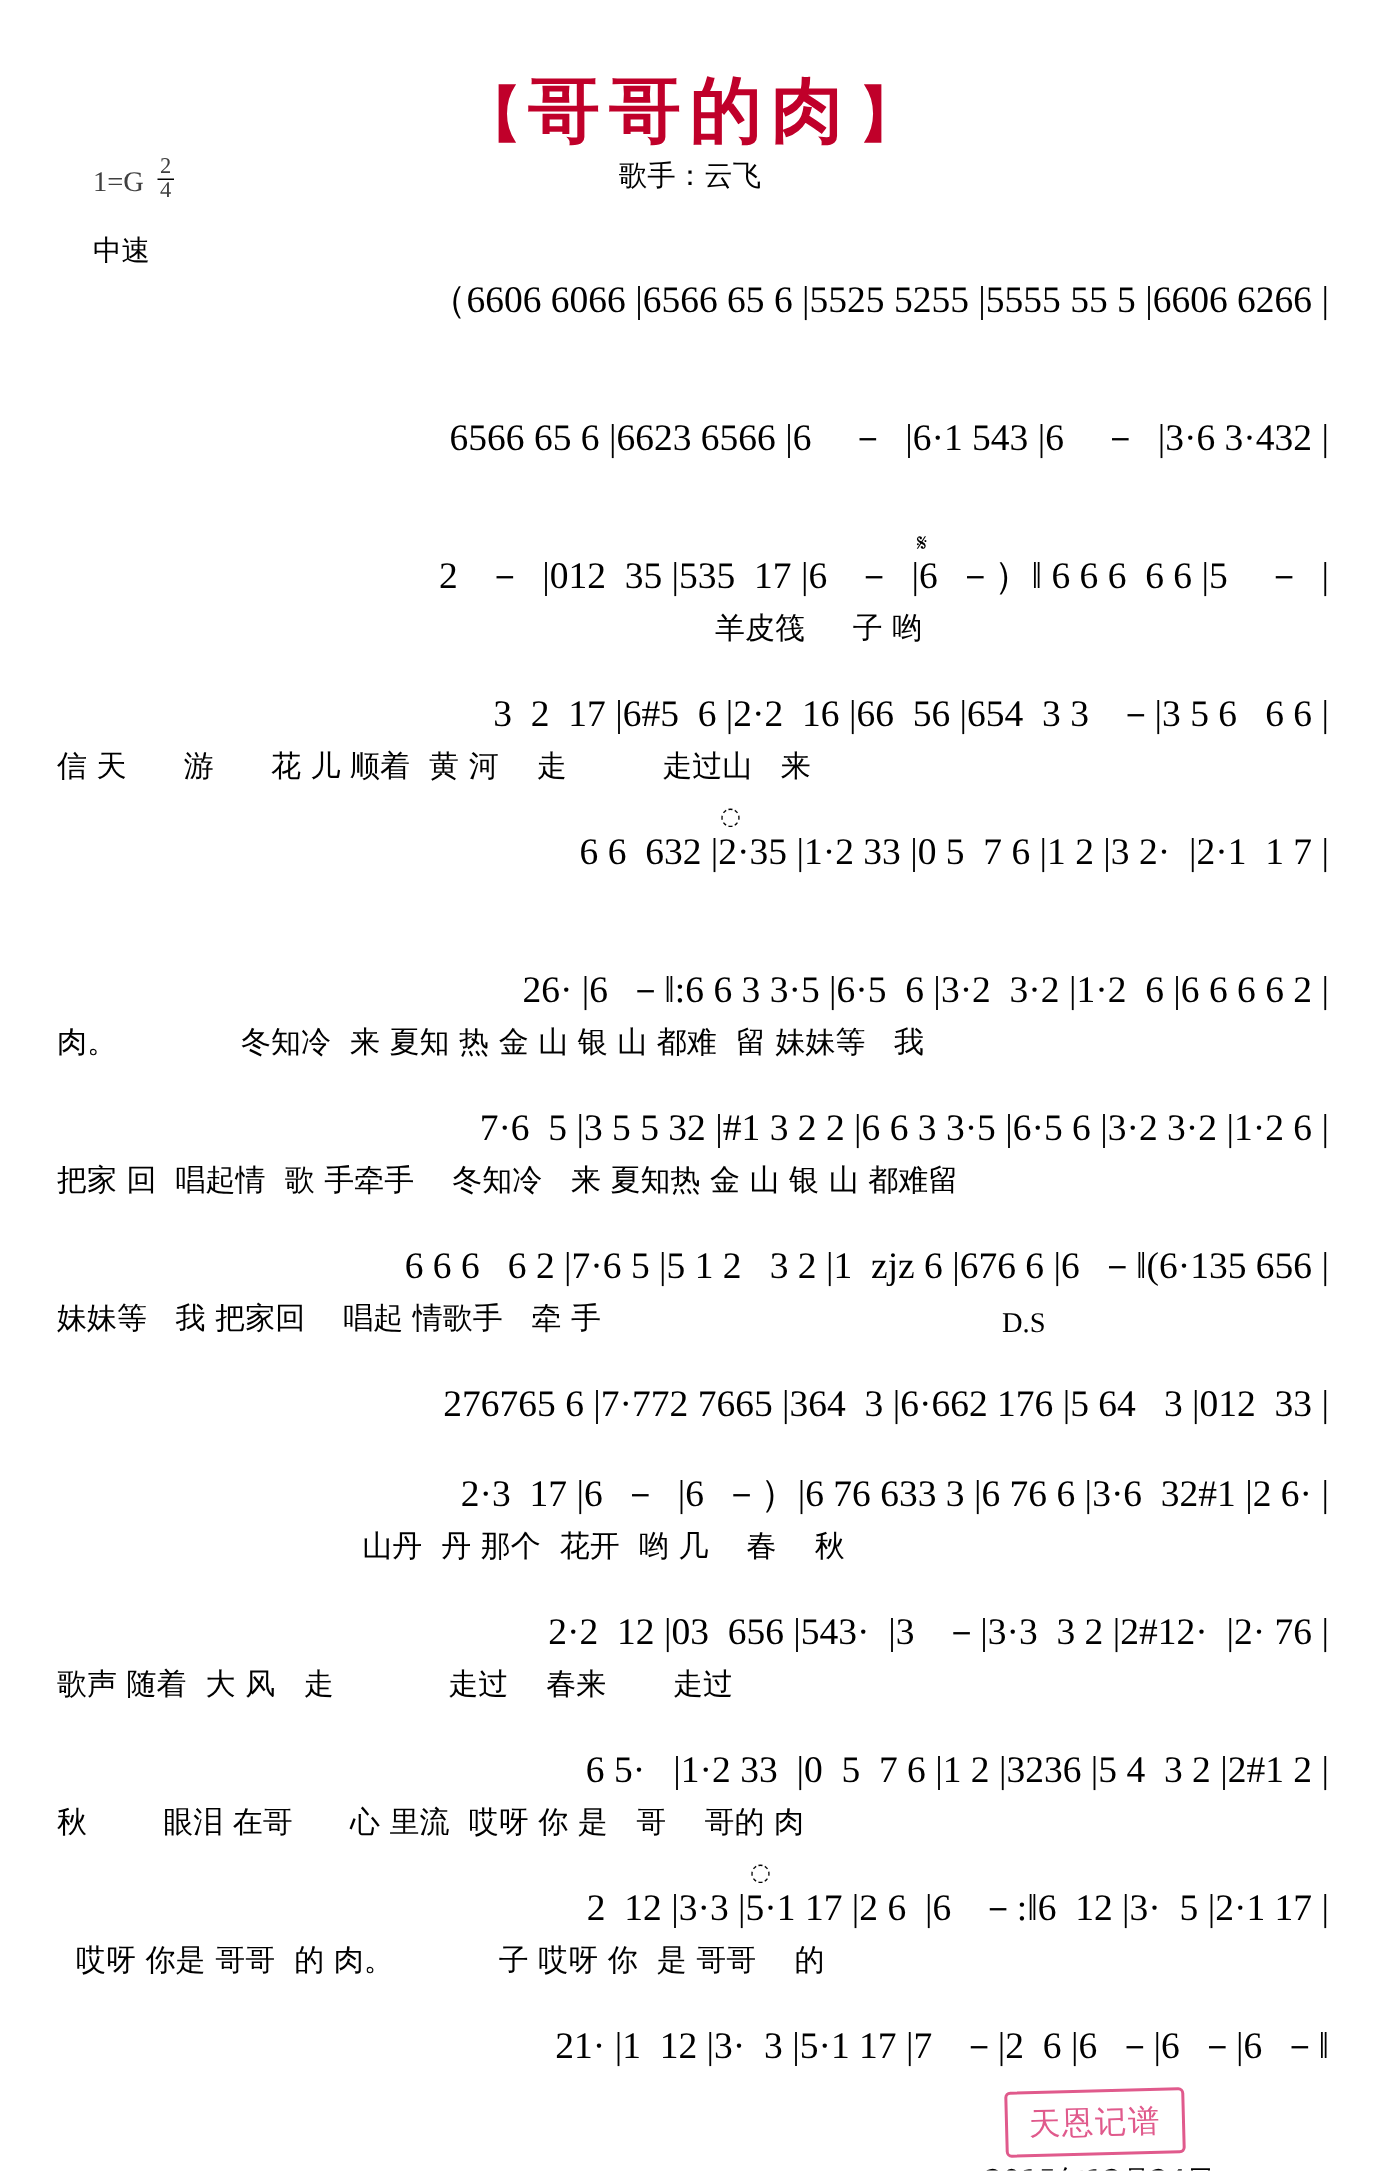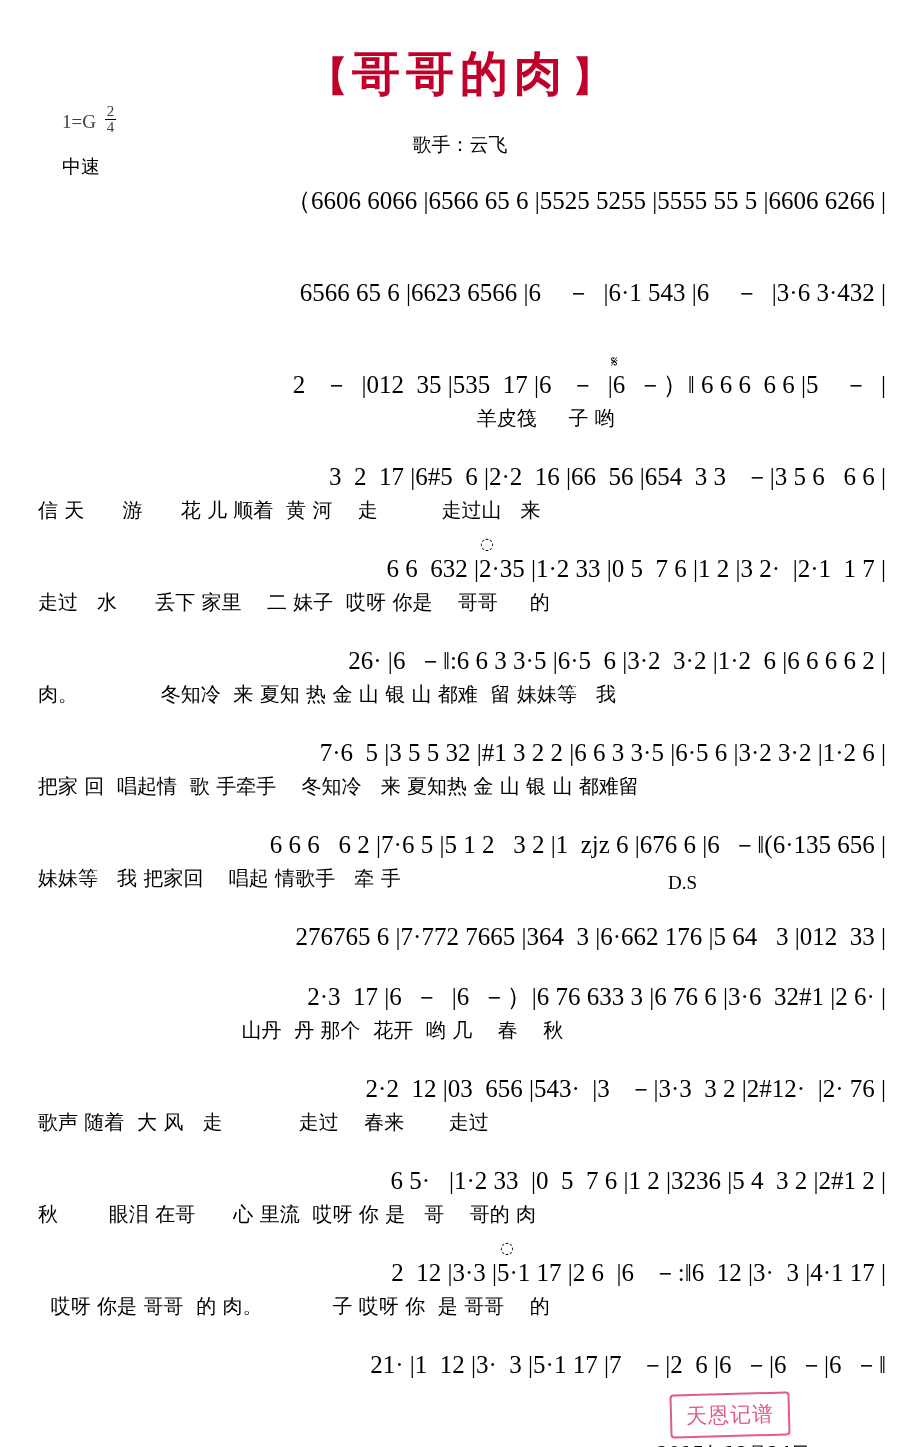--- a/index.html
+++ b/index.html
@@ -60,21 +60,20 @@
   .tempo{
     position:absolute;left:34px;top:56px;
     font-size:19px;
     font-family:"DejaVu Sans", sans-serif;
   }
   .singer{
     position:absolute;left:50%;top:6px;
     transform:translateX(-50%);
     font-size:19px;
     font-family:Liberation Mono, monospace;
-    margin-top:28px;
   }
   .credits{
     position:absolute;right:20px;top:0px;
     text-align:right;
     font-size:18px;
     line-height:27px;
     font-family:"DejaVu Sans", sans-serif;
   }
   
   .system{
@@ -177,21 +176,20 @@
   </div>
 
   <div class="system">
     <div class="notes">3  2  17 |6#5  6 |2·2  16 |66  56 |654  3 3   －|3 5 6   6 6 |</div>
     <div class="lyrics">信 天      游      花 儿 顺着  黄 河    走          走过山   来</div>
   </div>
 
   <div class="system">
     <div class="marks" style="left:446px;top:-18px;">◌</div>
     <div class="notes">6 6  632 |2·35 |1·2 33 |0 5  7 6 |1 2 |3 2·  |2·1  1 7 |</div>
-    <div class="lyrics">走过   水      丢下 家里    二 妹子  哎呀 你是    哥哥     的</div>
   </div>
 
   <div class="system">
     <div class="notes">26· |6  －‖:6 6 3 3·5 |6·5  6 |3·2  3·2 |1·2  6 |6 6 6 6 2 |</div>
     <div class="lyrics">肉。             冬知冷  来 夏知 热 金 山 银 山 都难  留 妹妹等   我</div>
   </div>
 
   <div class="system">
     <div class="notes">7·6  5 |3 5 5 32 |#1 3 2 2 |6 6 3 3·5 |6·5 6 |3·2 3·2 |1·2 6 |</div>
     <div class="lyrics">把家 回  唱起情  歌 手牵手    冬知冷   来 夏知热 金 山 银 山 都难留</div>
@@ -218,21 +216,21 @@
     <div class="lyrics">歌声 随着  大 风   走            走过    春来       走过</div>
   </div>
 
   <div class="system">
     <div class="notes">6 5·   |1·2 33  |0  5  7 6 |1 2 |3236 |5 4  3 2 |2#1 2 |</div>
     <div class="lyrics">秋        眼泪 在哥      心 里流  哎呀 你 是   哥    哥的 肉</div>
   </div>
 
   <div class="system">
     <div class="marks" style="left:466px;top:-18px;">◌</div>
-    <div class="notes">2  12 |3·3 |5·1 17 |2 6  |6   －:‖6  12 |3·  3 |4·1 17 |</div>
+    <div class="notes">2  12 |3·3 |5·1 17 |2 6  |6   －:‖6  12 |3·  5 |2·1 17 |</div>
     <div class="lyrics">  哎呀 你是 哥哥  的 肉。           子 哎呀 你  是 哥哥    的</div>
   </div>
 
   <div class="system">
     <div class="notes">21· |1  12 |3·  3 |5·1 17 |7   －|2  6 |6  －|6  －|6  －‖</div>
   </div>
 
   <div class="stamp">天恩记谱</div>
   <div class="date">2015年12月24日</div>
 

